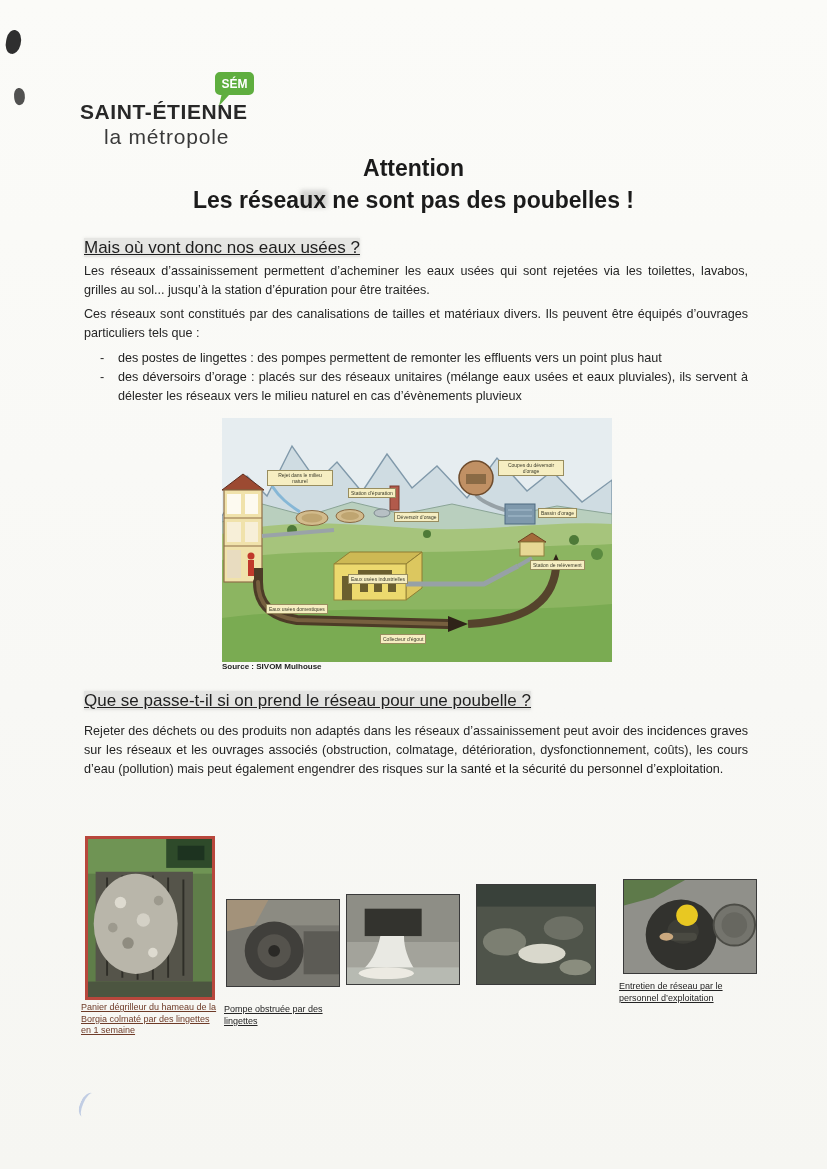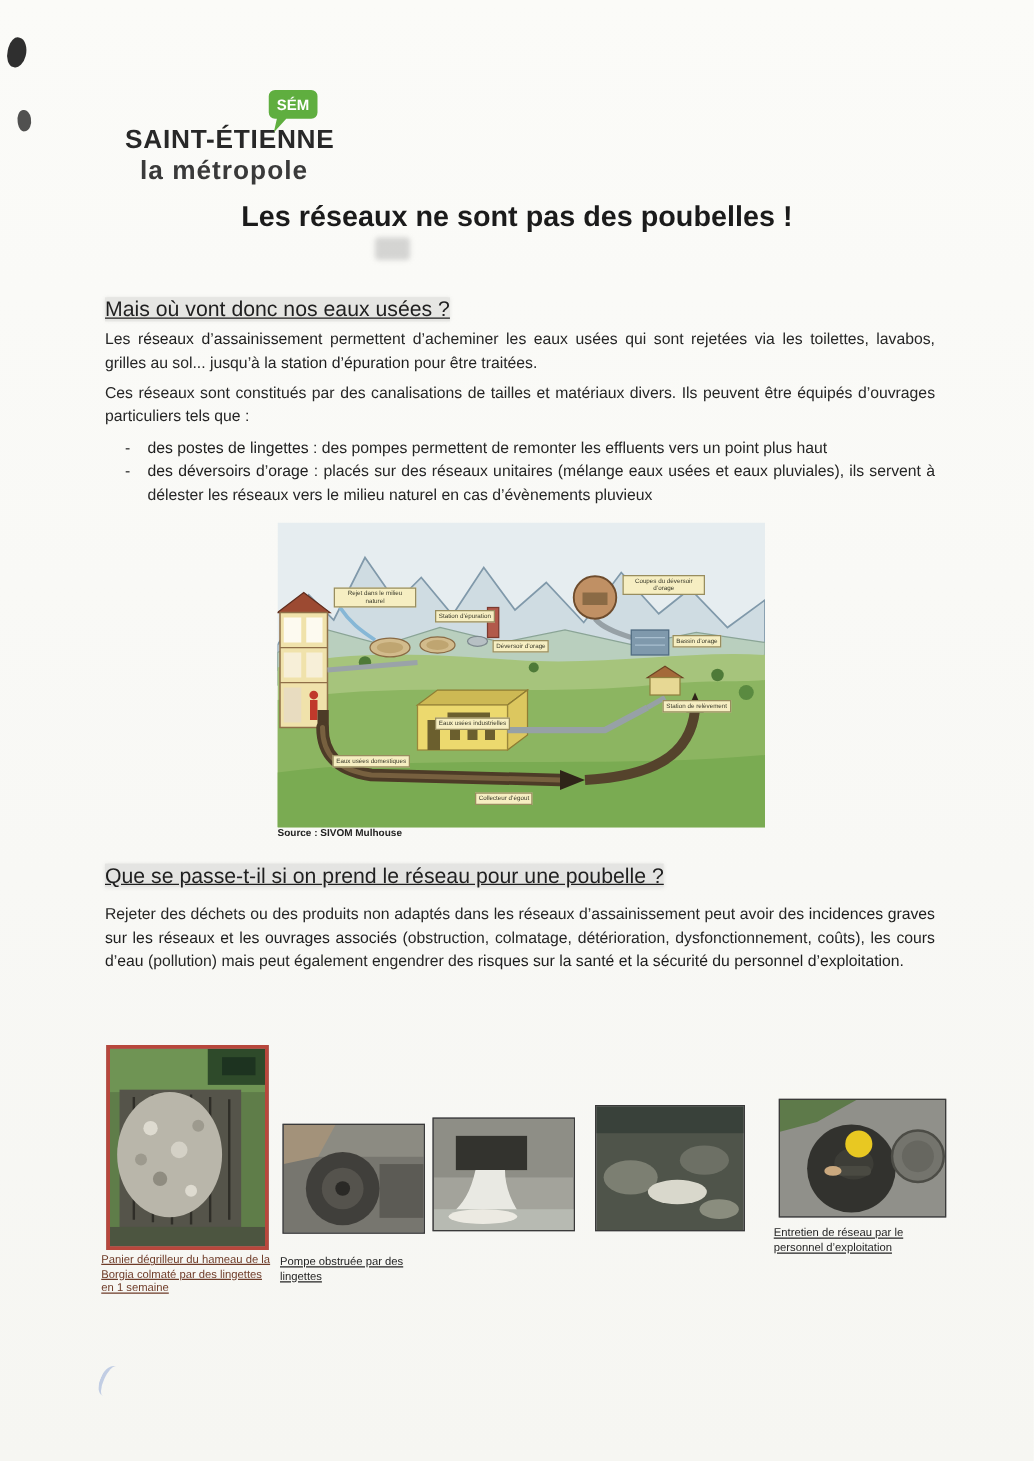--- a/index.html
+++ b/index.html
@@ -11,23 +11,23 @@
 
   
   .artifact{position:absolute;background:#181818}
   .a1{left:6px;top:30px;width:15px;height:24px;border-radius:45% 60% 50% 55%;transform:rotate(14deg);opacity:.9}
   .a2{left:14px;top:88px;width:11px;height:17px;border-radius:55% 45% 60% 40%;transform:rotate(-10deg);opacity:.75}
   .pen-mark{position:absolute;left:80px;top:1092px;width:15px;height:26px;border-left:3px solid rgba(95,130,200,.35);
         border-radius:50%;transform:rotate(24deg)}
   .smudge{position:absolute;background:rgba(135,135,135,.32);filter:blur(2px);border-radius:3px}
 
   
-  .logo{position:absolute;left:100px;top:100px;width:260px}
+  .logo{position:absolute;left:80px;top:100px;width:260px}
   .logo-name{font-size:21px;font-weight:700;letter-spacing:.6px;color:#282828}
-  .logo-sub{font-size:21px;font-weight:700;letter-spacing:.8px;color:#3a3a3a;margin-left:12px;margin-top:1px}
+  .logo-sub{font-size:21px;font-weight:400;letter-spacing:.8px;color:#3a3a3a;margin-left:24px;margin-top:1px}
   .badge{position:absolute;left:212px;top:70px;width:44px;height:38px}
 
   
   .title{position:absolute;left:0;top:155px;width:827px;text-align:center;font-weight:700;color:#1b1b1b}
   .title-l1{font-size:23px}
   .title-l2{font-size:23px;margin-top:5px}
 
   
   .abs{position:absolute;left:84px;width:664px}
   .para{font-size:12.6px;line-height:19px;color:#262626;text-align:justify}
@@ -74,20 +74,21 @@
     <div class="logo-sub">la métropole</div>
   </div>
   <div class="badge">
     <svg width="44" height="38" viewBox="0 0 44 38">
       <path d="M8,2 h29 a5,5 0 0 1 5,5 v13 a5,5 0 0 1 -5,5 h-20 l-10,11 2.5,-11 h-1.5 a5,5 0 0 1 -5,-5 v-13 a5,5 0 0 1 5,-5 z" fill="#5fae3f"></path>
       <text x="22.5" y="18" text-anchor="middle" font-size="12" font-weight="bold" fill="#ffffff">SÉM</text>
     </svg>
   </div>
 
   <div class="title">
+    <div class="title-l1">Attention</div>
     <div class="title-l2">Les réseaux ne sont pas des poubelles !</div>
   </div>
 
   <div class="abs" style="top:238px">
     <span class="h-sec">Mais où vont donc nos eaux usées ?</span>
   </div>
 
   <div class="abs para" style="top:262px">
     <span>Les </span><b>réseaux d’assainissement</b><span> permettent d’acheminer les eaux usées qui sont rejetées via les toilettes, lavabos, grilles au sol... jusqu’à la </span><b>station d’épuration</b><span> pour être traitées.</span>
   </div>

